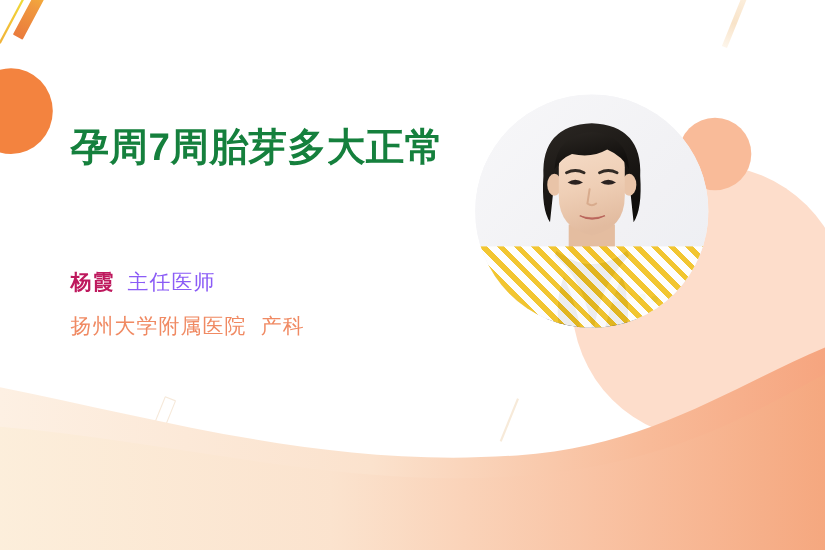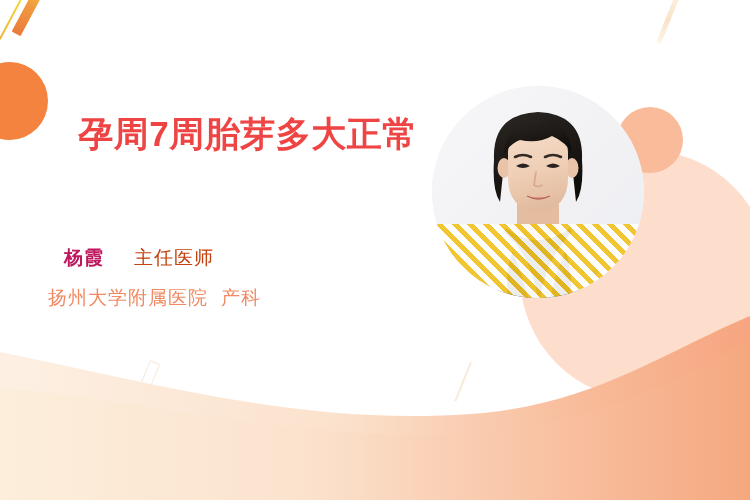--- a/index.html
+++ b/index.html
@@ -81,30 +81,30 @@
        45deg,
        #f2c220 0px, #f2c220 5px,
        #ffffff 5px, #ffffff 11px);
     opacity:.92;
   }
 
   
   #title{
     position:absolute;left:64px;top:112px;width:368px;
     font-size:35px;line-height:1.28;font-weight:bold;
-    color:#ef4444;letter-spacing:.5px;text-align:center;
+    color:#15803d;letter-spacing:.5px;
   }
   #doctor-line{
     position:absolute;left:64px;top:248px;width:400px;
     font-size:19px;line-height:1;white-space:nowrap;
   }
   #doctor-name{color:#be185d;font-weight:bold;letter-spacing:1px;}
-  #doctor-title{color:#c2410c;font-weight:normal;margin-left:30px;letter-spacing:1px;}
+  #doctor-title{color:#8b5cf6;font-weight:normal;margin-left:12px;letter-spacing:1px;}
   #hospital-line{
-    position:absolute;left:48px;top:288px;width:420px;
+    position:absolute;left:64px;top:288px;width:420px;
     font-size:19px;line-height:1;color:#f08a63;white-space:nowrap;letter-spacing:1px;
   }
   #hospital-dept{margin-left:13px;}
 </style>
 </head>
 <body>
 
 <div id="card">
 
   <div class="deco" id="circle-orange-left"></div>

